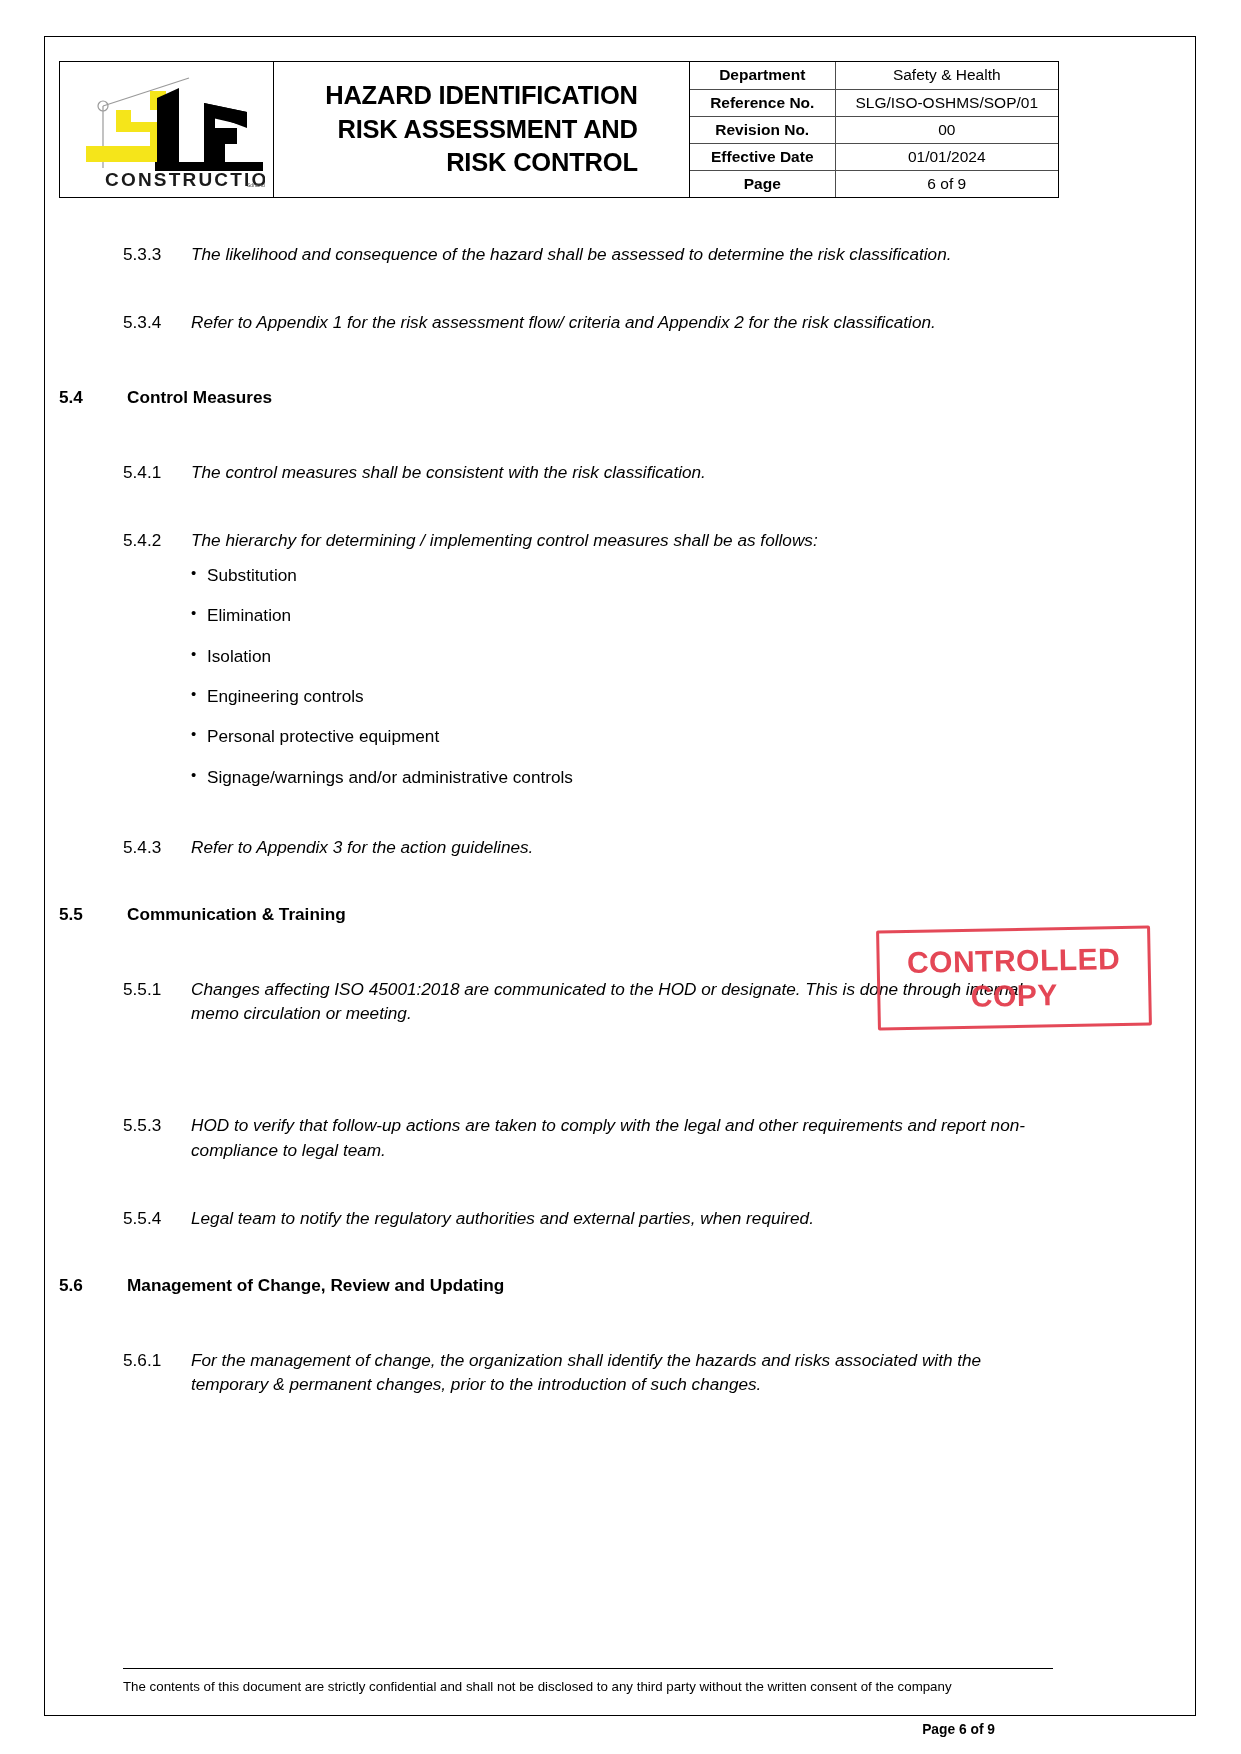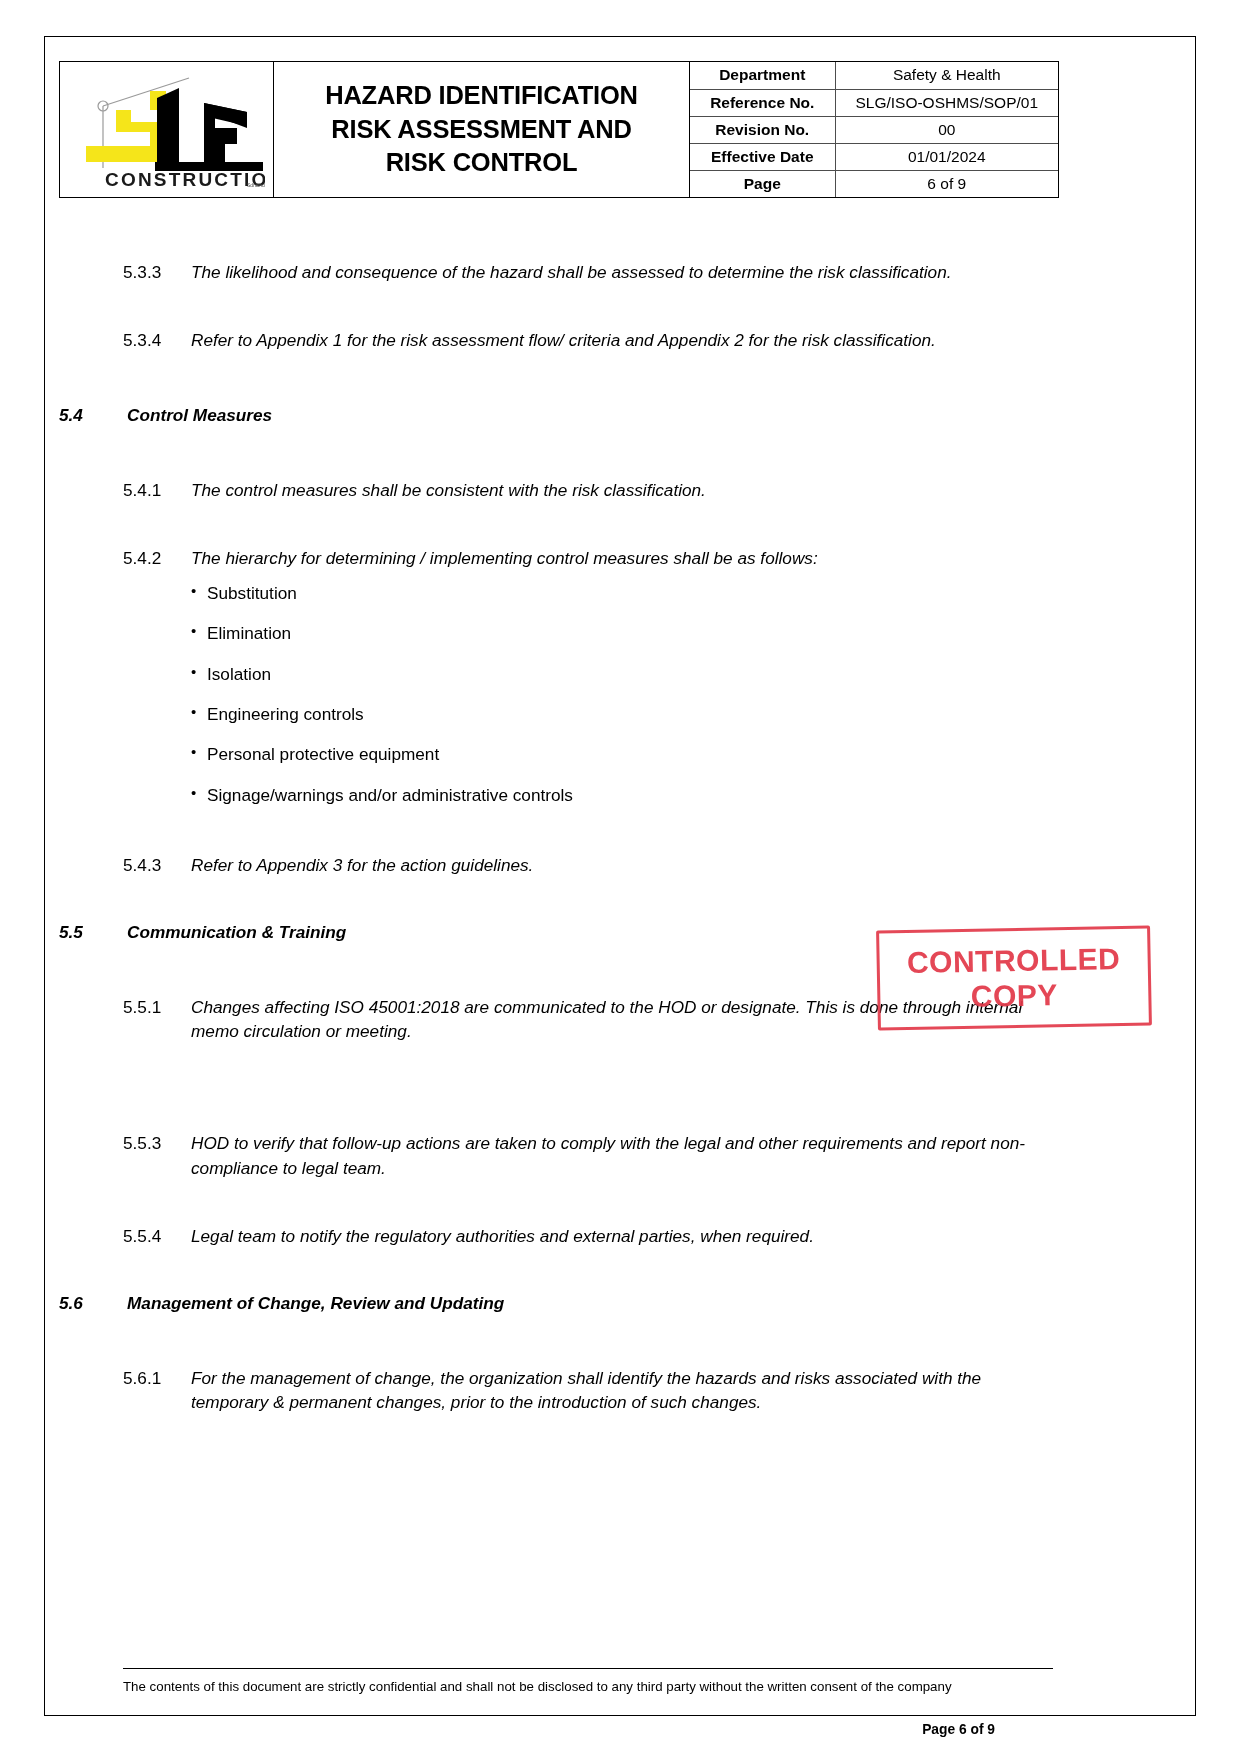--- a/index.html
+++ b/index.html
@@ -56,21 +56,21 @@
     box-sizing: border-box;
     display: flex;
     flex-direction: column;
     align-items: center;
     justify-content: center;
   }
   .doc-title {
     font-size: 25.5px;
     font-weight: bold;
     line-height: 1.33;
-    text-align: center;
+    text-align: right;
     letter-spacing: -0.2px;
   }
   .header-meta-cell {
     width: 368px;
     box-sizing: border-box;
   }
   table.meta-table {
     width: 100%;
     height: 100%;
     border-collapse: collapse;
@@ -102,21 +102,21 @@
     width: 196px;
     height: 120px;
     position: relative;
   }
   .logo-svg { display: block; }
 
   
   .body-area {
     position: absolute;
     left: 59px;
-    top: 208px;
+    top: 190px;
     width: 1000px;
   }
   .clause {
     position: relative;
     display: flex;
     font-size: 17.2px;
     line-height: 1.42;
   }
   .clause .num {
     width: 68px;
@@ -125,21 +125,20 @@
   .clause .txt { flex: 1; font-style: italic; }
 
   .lvl2 { margin-left: 64px; }
   .lvl2 .num { width: 68px; flex: 0 0 68px; }
 
   .heading {
     display: flex;
     font-size: 17.2px;
     font-weight: bold;
     margin-left: 0px;
-    font-style: italic;
   }
   .heading .num { width: 68px; flex: 0 0 68px; }
 
   .bullets {
     margin: 10px 0 0 132px;
     padding: 0;
     list-style: none;
   }
   .bullets li {
     font-size: 17.2px;

